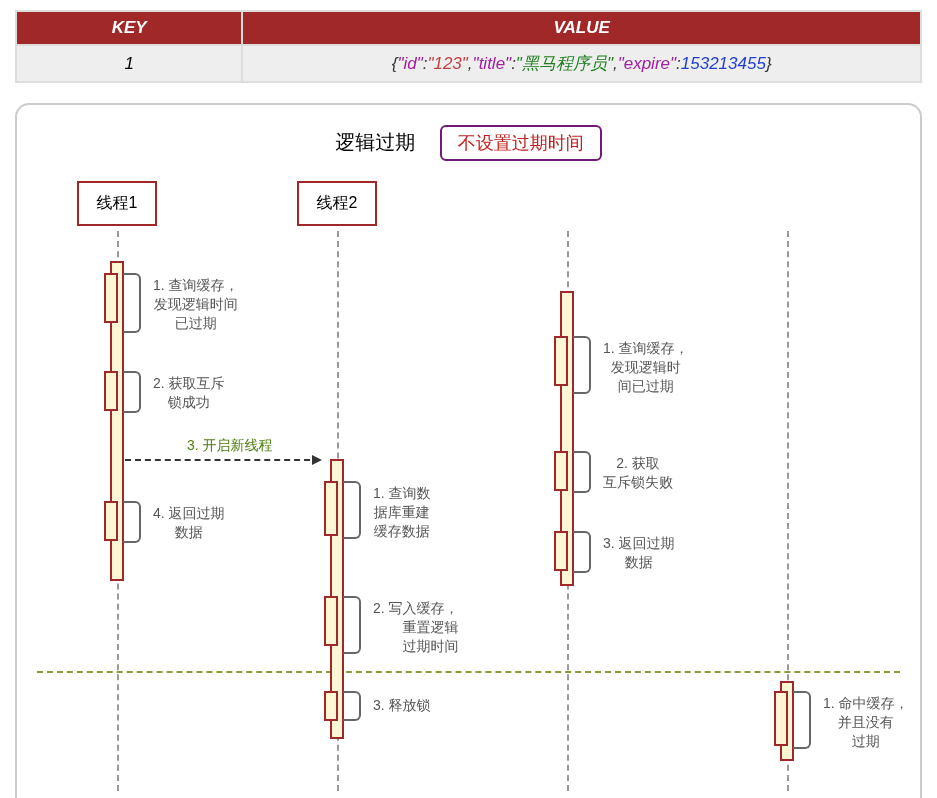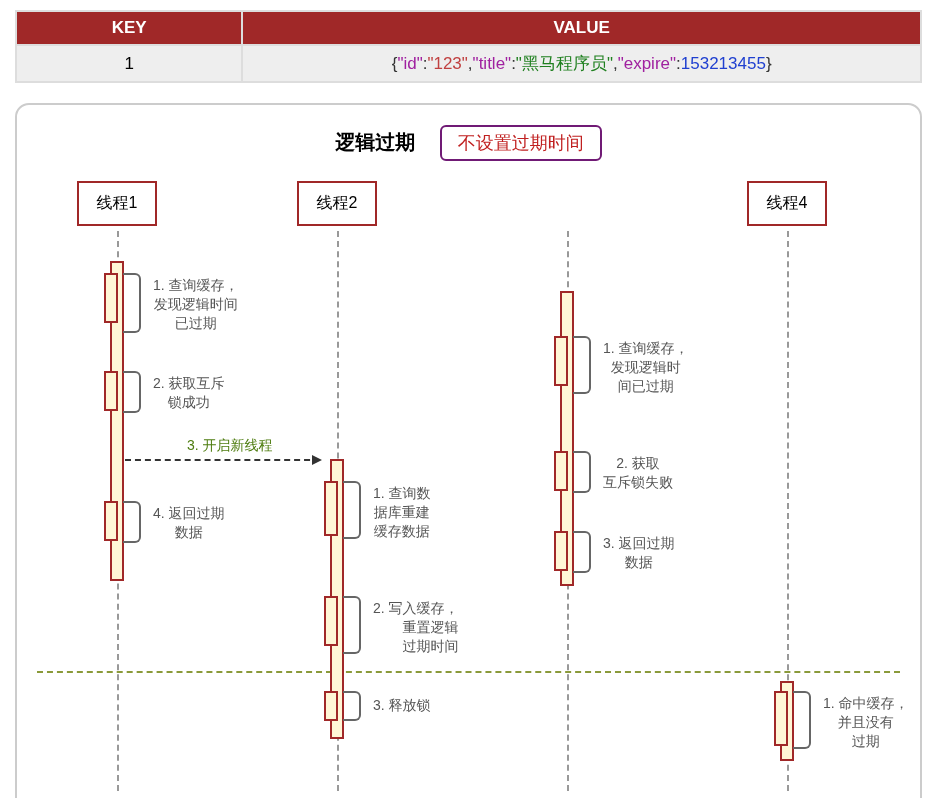--- a/index.html
+++ b/index.html
@@ -1,35 +1,35 @@
 <!DOCTYPE html>
 <html><head>
 <meta charset="utf-8">
 <style>
 * { box-sizing: border-box; margin: 0; padding: 0; }
 body { font-family: "Microsoft YaHei", Arial, sans-serif; background: #fff; width: 937px; }
 .container { padding: 10px 15px; position: relative; }
 
 
-.kv-table { width: 100%; border-collapse: collapse; margin-bottom: 20px; }
+.kv-table { width: 100%; border-collapse: collapse; margin-bottom: 20px; font-style: italic; }
 .kv-table th { background: #a02828; color: #fff; font-weight: bold; padding: 6px; border: 2px solid #ddd; font-size: 17px; }
 .kv-table td { background: #eee; padding: 6px; border: 2px solid #ddd; text-align: center; font-size: 17px; }
 .kv-table th:first-child { width: 25%; }
 .json-brace { color: #333; }
 .json-key-id { color: #a020a0; }
 .json-key-title { color: #a020a0; }
 .json-key-expire { color: #a020a0; }
 .json-val-123 { color: #c04040; }
 .json-val-title { color: #208020; }
 .json-val-num { color: #2040d0; }
 
 
 .diagram-wrap { border: 2px solid #ccc; border-radius: 14px; padding: 20px 10px 30px 10px; position: relative; background: #fff; }
 .diagram-title-row { text-align: center; margin-bottom: 20px; }
-.diag-title { font-size: 20px; font-weight: bold; display: inline-block; margin-right: 20px; }
+.diag-title { font-size: 20px; font-weight: normal; display: inline-block; margin-right: 20px; }
 .diag-badge { display: inline-block; border: 2px solid #701a75; border-radius: 6px; padding: 4px 16px; color: #c02020; font-size: 18px; font-weight: 500; }
 
 .lanes { position: relative; height: 620px; }
 
 .lane { position: absolute; top: 0; width: 120px; text-align: center; }
 .lane-box { border: 2px solid #a02828; padding: 10px 18px; display: inline-block; font-size: 16px; background: #fff; }
 .lifeline { position: absolute; left: 50%; width: 0; border-left: 2px dashed #999; top: 50px; height: 560px; }
 
 .activation { position: absolute; background: #fff6d6; border: 2px solid #a02828; left: 50%; transform: translateX(-50%); width: 14px; }
 
@@ -137,21 +137,20 @@
         <div class="bracket" style="top:0; height:42px;"></div>
         <div class="txt" style="left:30px; top:3px;">2. 获取<br>互斥锁失败</div>
       </div>
       <div class="self-call" style="top:350px; left:calc(50% + 6px);">
         <div class="bracket" style="top:0; height:42px;"></div>
         <div class="txt" style="left:30px; top:3px;">3. 返回过期<br>数据</div>
       </div>
     </div>
 
     <div class="lane" style="left:700px;">
-      <div class="lane-box">线程4</div>
       <div class="lifeline"></div>
       <div class="activation" style="top:500px; height:80px;"></div>
       <div class="sub-act" style="top:510px; height:55px; left:calc(50% - 13px);"></div>
 
       <div class="self-call" style="top:510px; left:calc(50% + 6px);">
         <div class="bracket" style="top:0; height:58px;"></div>
         <div class="txt" style="left:30px; top:3px;">1. 命中缓存，<br>并且没有<br>过期</div>
       </div>
     </div>
 

